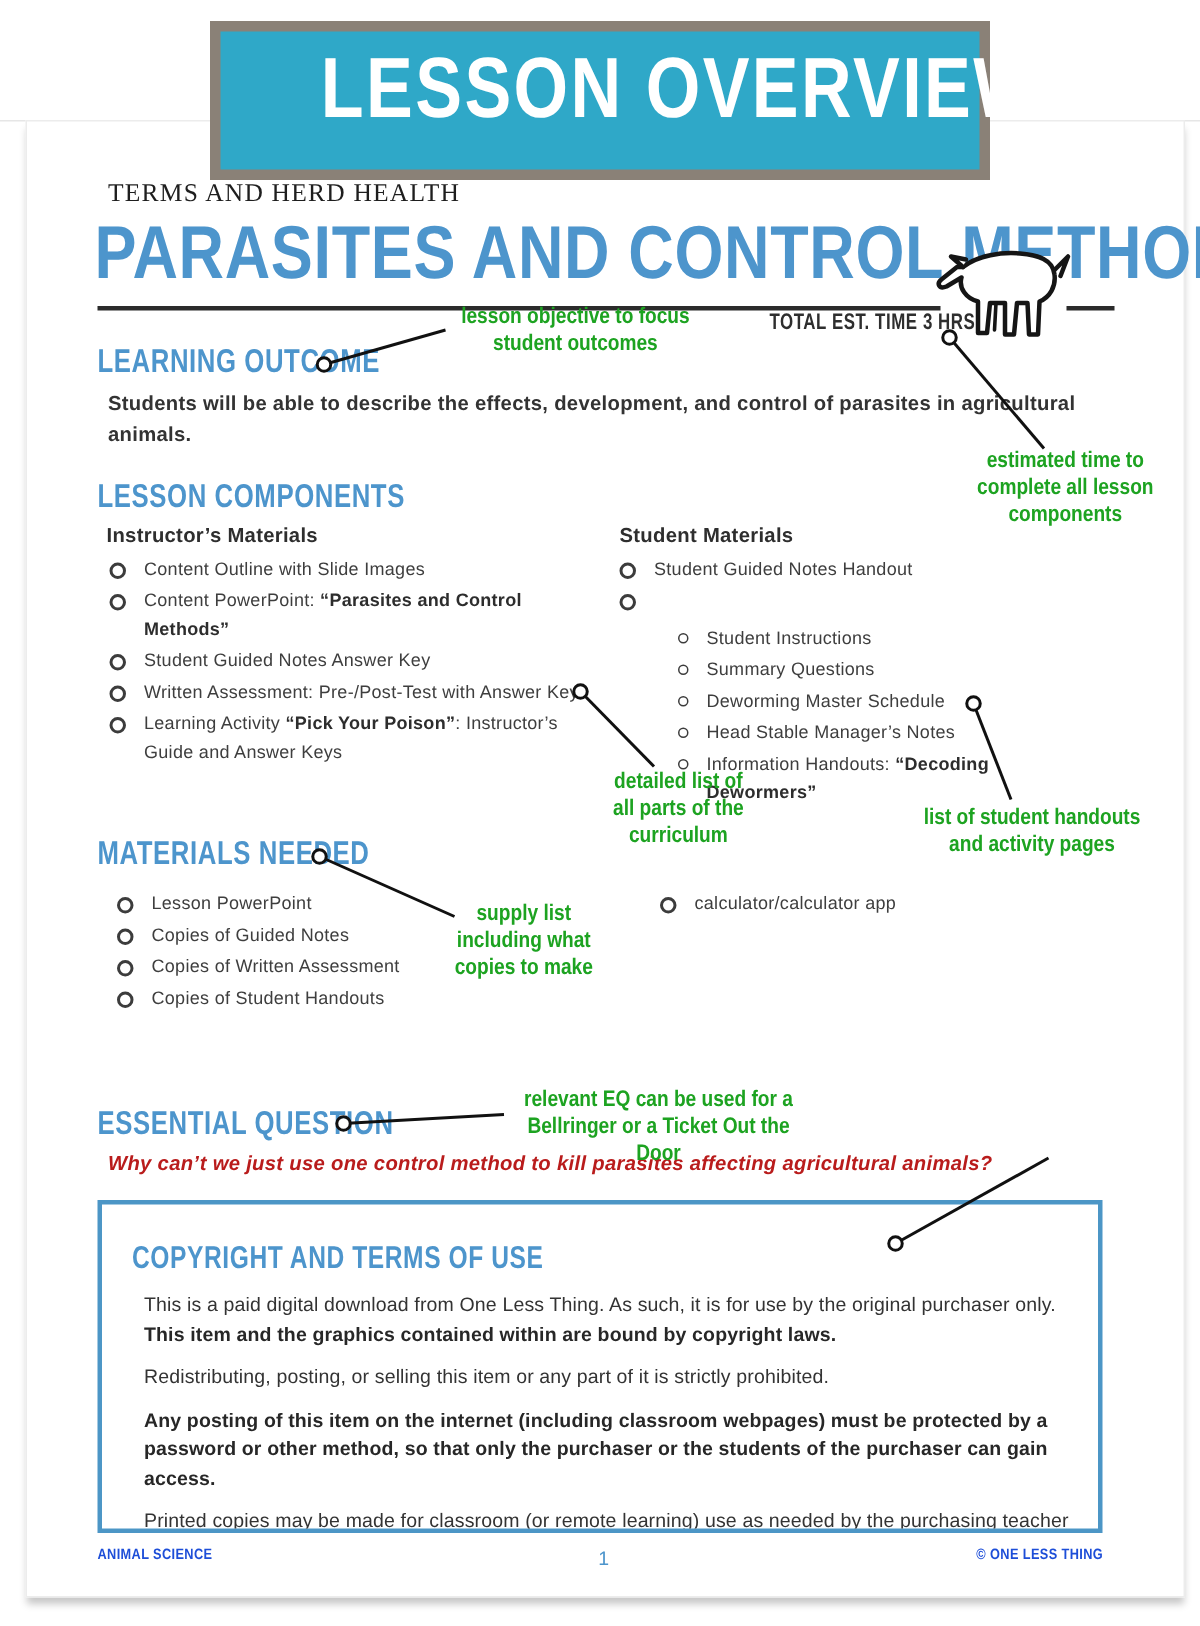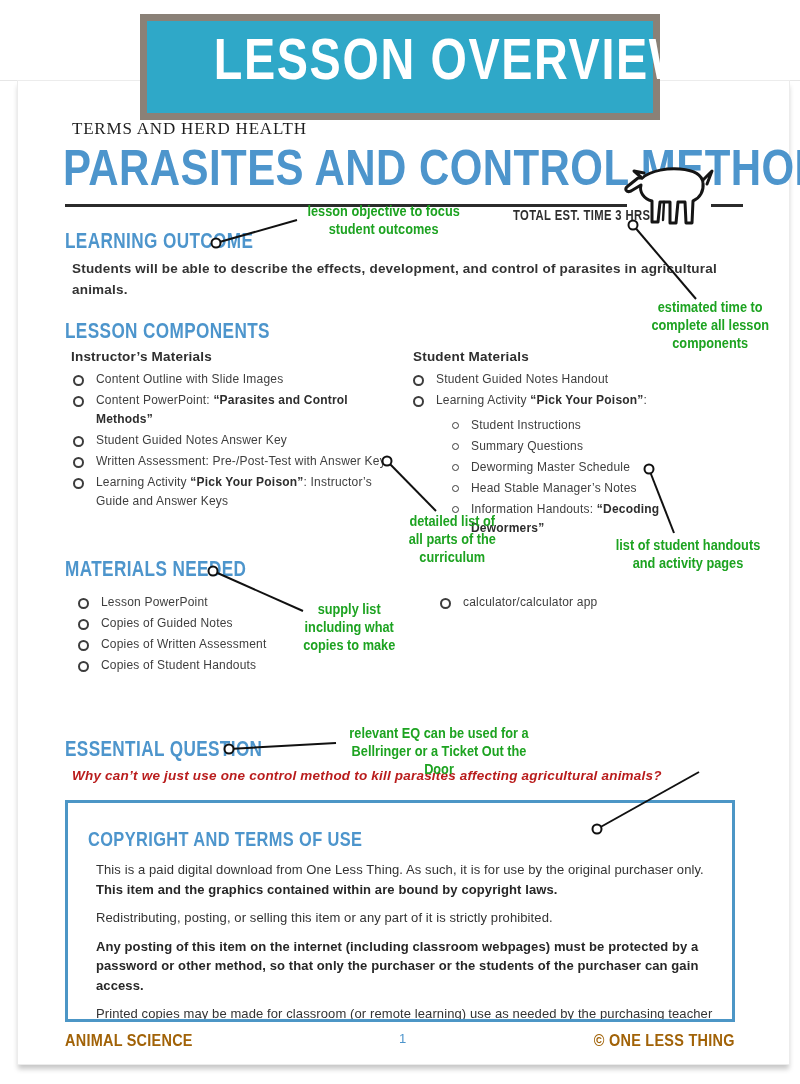--- a/index.html
+++ b/index.html
@@ -38,21 +38,21 @@
   
   .copybox{left:65px;top:800px;width:670px;height:222px;border:3px solid #4c96c6;
            box-sizing:border-box;padding:24px 22px 0 20px;overflow:hidden;}
   .copybox .h-blue{font-size:21px;}
   .copybox p{margin:9px 0 0 8px;width:628px;font-size:13px;line-height:19.5px;color:#333;letter-spacing:.1px;}
   .copybox p .b{font-weight:700;color:#272727;margin-top:28px;}
   
   .ann{color:#1da321;font-weight:700;text-align:center;font-size:15px;line-height:18px;}
   .ann span{display:inline-block;transform:scaleX(.85);transform-origin:50% 0;white-space:pre-line;}
   
-  .foot{font-size:17px;color:#a16207;}
+  .foot{font-size:10px;color:#1d4ed8;}
   .foot .cond{transform:scaleX(.85);letter-spacing:.3px;}
   .pagenum{left:17px;top:1031px;width:771px;text-align:center;color:#4d95cc;
            font-size:13px;font-weight:400;}
   svg.overlay{position:absolute;left:0;top:0;pointer-events:none;z-index:4;}
 </style>
 </head>
 <body>
 
 <div class="canvas">
 
@@ -116,21 +116,20 @@
     </div>
 
   <div class="abs colhead" style="left:413px;top:349px;">Student Materials</div>
   <div class="abs" style="left:413px;top:370px;width:300px;">
       <div class="li">
         <span class="bullet"></span>
         <div class="litext"><span>Student Guided Notes Handout</span></div>
       </div>
       <div class="li">
         <span class="bullet"></span>
-        <div class="litext"><span>Learning Activity </span><span class="b">“Pick Your Poison”</span><span>:</span></div>
       </div>
     </div>
   <div class="abs" style="left:440px;top:593px;width:260px;">
       <div class="li">
         <span class="bullet"></span>
         <div class="litext"><span>calculator/calculator app</span></div>
       </div>
     </div>
   <div class="abs sub" style="left:452px;top:416px;width:240px;">
       <div class="li">

